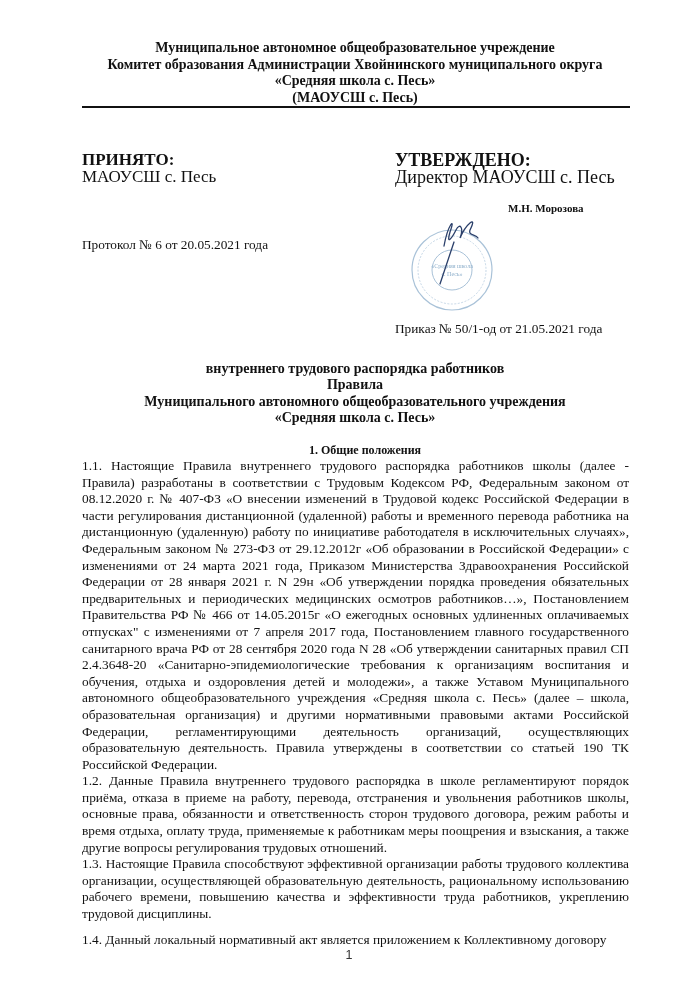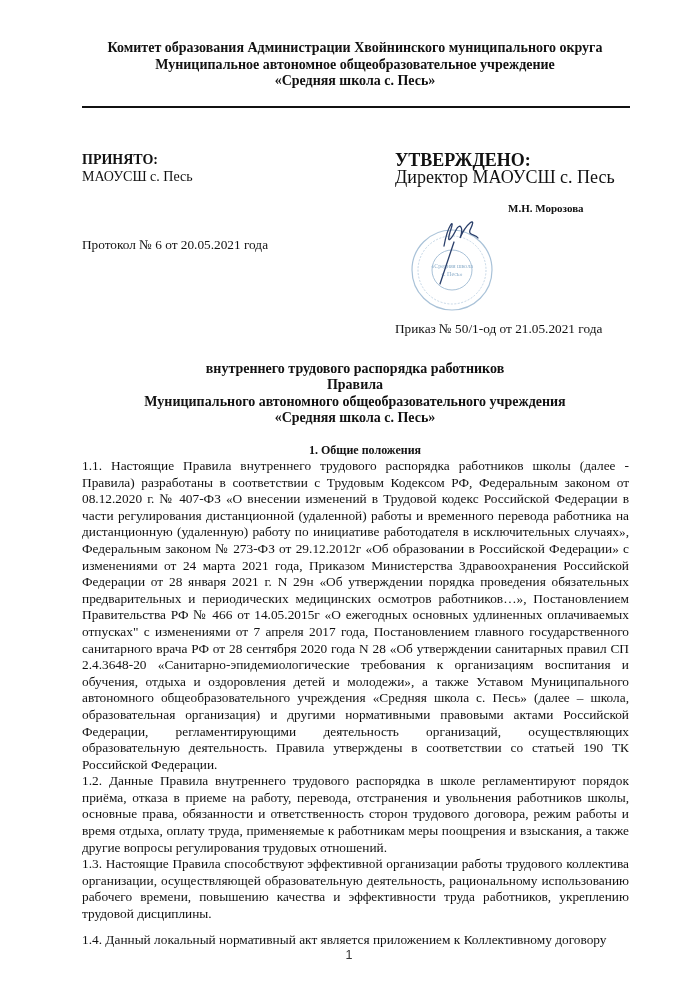--- a/index.html
+++ b/index.html
@@ -9,21 +9,21 @@
   }
   .header {
     position: absolute; left: 82px; top: 40px; width: 546px;
     text-align: center; font-weight: bold; font-size: 14px; line-height: 16.5px;
   }
   .rule {
     position: absolute; left: 82px; top: 106px; width: 548px; height: 2px; background: #111;
   }
   .left-block {
     position: absolute; left: 82px; top: 152px; width: 280px;
-    font-size: 14px; line-height: 16.5px;
+    font-size: 17px; line-height: 16.5px;
   }
   .right-block {
     position: absolute; left: 395px; top: 152px; width: 260px;
     font-size: 18px; line-height: 16.5px;
   }
   .bold { font-weight: bold; }
   .protocol { position: absolute; left: 82px; top: 237px; font-size: 13.3px; }
   .director-name { position: absolute; left: 508px; top: 202px; font-size: 11px; font-weight: bold; }
   .order { position: absolute; left: 395px; top: 321px; font-size: 13.3px; text-align: right; }
   .stamp {
@@ -44,23 +44,24 @@
   .body-text p { margin: 0; }
   .page-num {
     position: absolute; left: 0; top: 948px; width: 698px; text-align: center;
     font-family: "Liberation Sans", sans-serif; font-size: 12.5px; color: #333;
   }
 </style>
 </head>
 <body>
 
 <div class="header">
+  <div>Муниципальное автономное  общеобразовательное учреждение</div>
   <div>Комитет образования Администрации Хвойнинского муниципального округа</div>
-  <div>Муниципальное автономное  общеобразовательное учреждение</div>
   <div>«Средняя школа с. Песь»</div>
+  <div>(МАОУСШ с. Песь)</div>
 </div>
 <div class="rule"></div>
 
 <div class="left-block">
   <div class="bold">ПРИНЯТО:</div>
   <div>МАОУСШ с. Песь</div>
 </div>
 <div class="protocol">Протокол № 6 от 20.05.2021 года</div>
 
 <div class="right-block">

